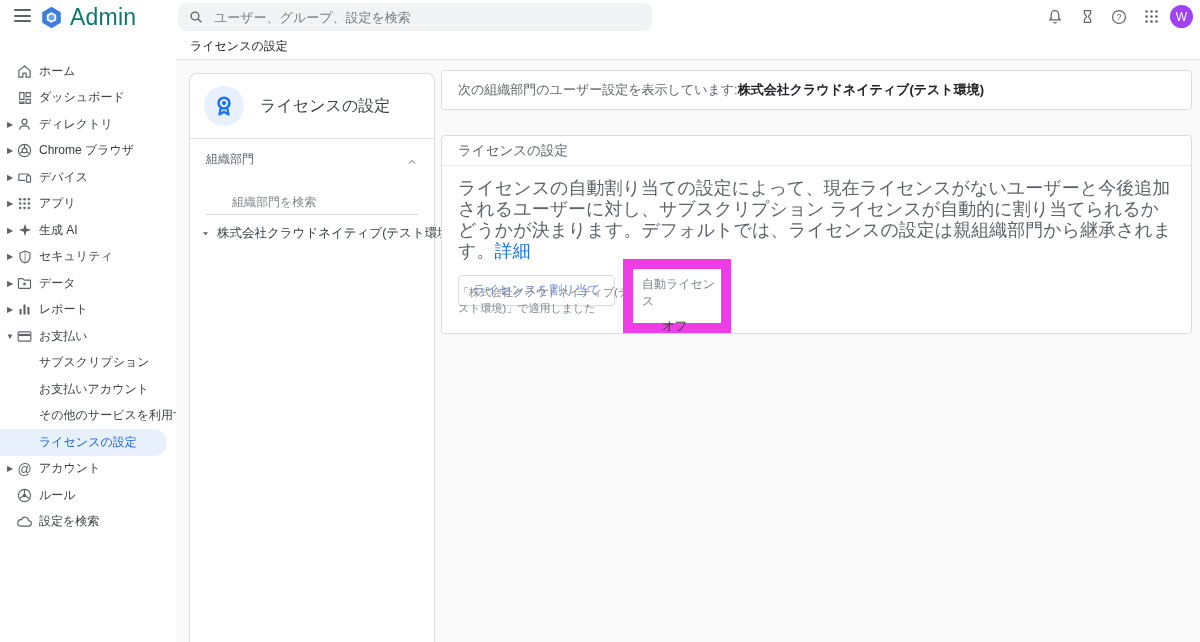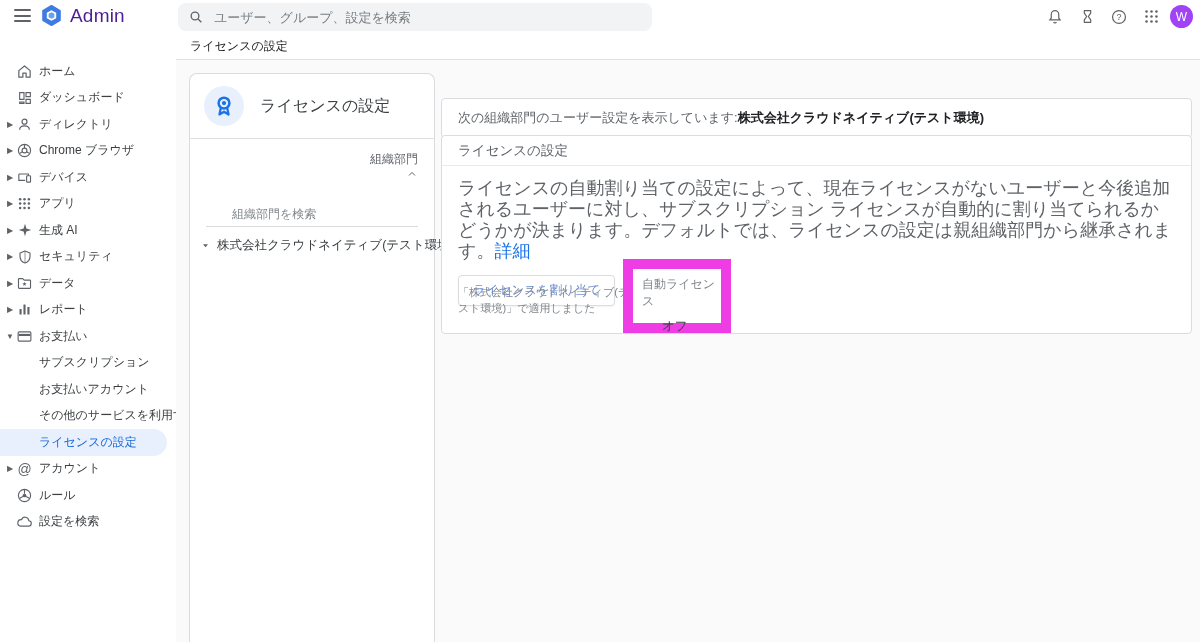--- a/index.html
+++ b/index.html
@@ -5,21 +5,21 @@
   * { box-sizing: border-box; margin: 0; padding: 0; }
   html,body { width:1200px; height:642px; }
   body { font-family: "Liberation Sans", "DejaVu Sans", sans-serif; background:#fff; }
   .screen { position:relative; width:1200px; height:642px; background:#fff; overflow:hidden; }
 
   
   .topbar { position:absolute; top:0; left:0; width:1200px; height:33px; background:#fff; }
   .hamburger { position:absolute; left:14px; top:9px; width:17px; height:14px; cursor:pointer; }
   .hamburger span { display:block; height:2px; background:#5f6368; margin-bottom:3.5px; border-radius:1px; }
   .logo-wrap { position:absolute; left:40px; top:4px; display:flex; align-items:center; gap:7px; }
-  .logo-title { font-size:19px; color:#4c1d95; letter-spacing:.2px; }
+  .logo-title { font-size:23px; color:#0f766e; letter-spacing:.2px; }
   .searchbar { position:absolute; left:178px; top:3px; width:474px; height:28px; background:#f1f3f4;
                border-radius:8px; display:flex; align-items:center; padding:0 10px; }
   .searchbar input { border:none; outline:none; background:transparent; font-size:13px; color:#8b5cf6;
                      width:100%; margin-left:10px; font-family:inherit; }
   .searchbar input::placeholder { color:#747b81; }
   .top-icons { position:absolute; right:0; top:0; height:33px; display:flex; align-items:center; }
   .top-icon { width:32px; height:32px; display:flex; align-items:center; justify-content:center; cursor:pointer; }
   .avatar { width:23px; height:23px; border-radius:50%; background:#a142f4; color:#fff; font-size:12px;
             display:flex; align-items:center; justify-content:center; margin:0 7px 0 3px; cursor:pointer; }
 
@@ -42,30 +42,30 @@
   .content-bg { position:absolute; left:176px; top:60px; width:1024px; height:582px; background:#fafafa; }
 
   
   .mid-panel { position:absolute; left:13px; top:13px; width:246px; height:570px; background:#fff;
                border:1px solid #dadce0; border-radius:8px 8px 0 0; border-bottom:none; }
   .panel-head { display:flex; align-items:center; gap:16px; padding:12px 14px; height:64px; }
   .badge-circle { width:40px; height:40px; border-radius:50%; background:#e8f0fe; display:flex;
                   align-items:center; justify-content:center; flex:none; }
   .panel-title { font-size:16px; color:#3c4043; }
   .panel-divider { border-top:1px solid #e0e0e0; }
-  .org-section { display:flex; align-items:flex-end; justify-content:space-between; padding:12px 16px 6px 16px; cursor:pointer;flex-direction:column; }
+  .org-section { display:flex; align-items:flex-end; justify-content:space-between; padding:12px 16px 6px 16px; cursor:pointer; }
   .org-section-label { font-size:12px; color:#5f6368; }
   .org-search { margin:18px 16px 0 16px; border-bottom:1px solid #dadce0; padding-bottom:4px; }
   .org-search input { border:none; outline:none; width:100%; font-size:12px; color:#3c4043; background:transparent; font-family:Liberation Serif, serif;margin-left:26px; }
   .org-search input::placeholder { color:#80868b; }
   .tree-item { display:flex; align-items:center; gap:6px; padding:10px 8px 0 10px; cursor:pointer; }
   .tree-label { font-size:12.5px; color:#3c4043; white-space:nowrap; }
 
   
-  .info-card { position:absolute; left:265px; top:38px; width:751px; height:40px; background:#fff;
+  .info-card { position:absolute; left:265px; top:10px; width:751px; height:40px; background:#fff;
                border:1px solid #dadce0; border-radius:4px; display:flex; align-items:center; padding:0 16px; }
   .info-prefix { font-size:13px; color:#5f6368; }
   .info-org { font-size:13px; color:#202124; font-weight:bold; }
 
   .settings-card { position:absolute; left:265px; top:75px; width:751px; height:199px; background:#fff;
                    border:1px solid #dadce0; border-radius:4px; }
   .card-header { height:30px; display:flex; align-items:center; padding:0 16px;
                  border-bottom:1px solid #e8eaed; font-size:13.5px; color:#5f6368; }
   .card-desc { padding:12px 16px 0 16px; font-size:18px; color:#5f6368; line-height:21px; }
   .learn-more { color:#1a73e8; cursor:pointer; }

